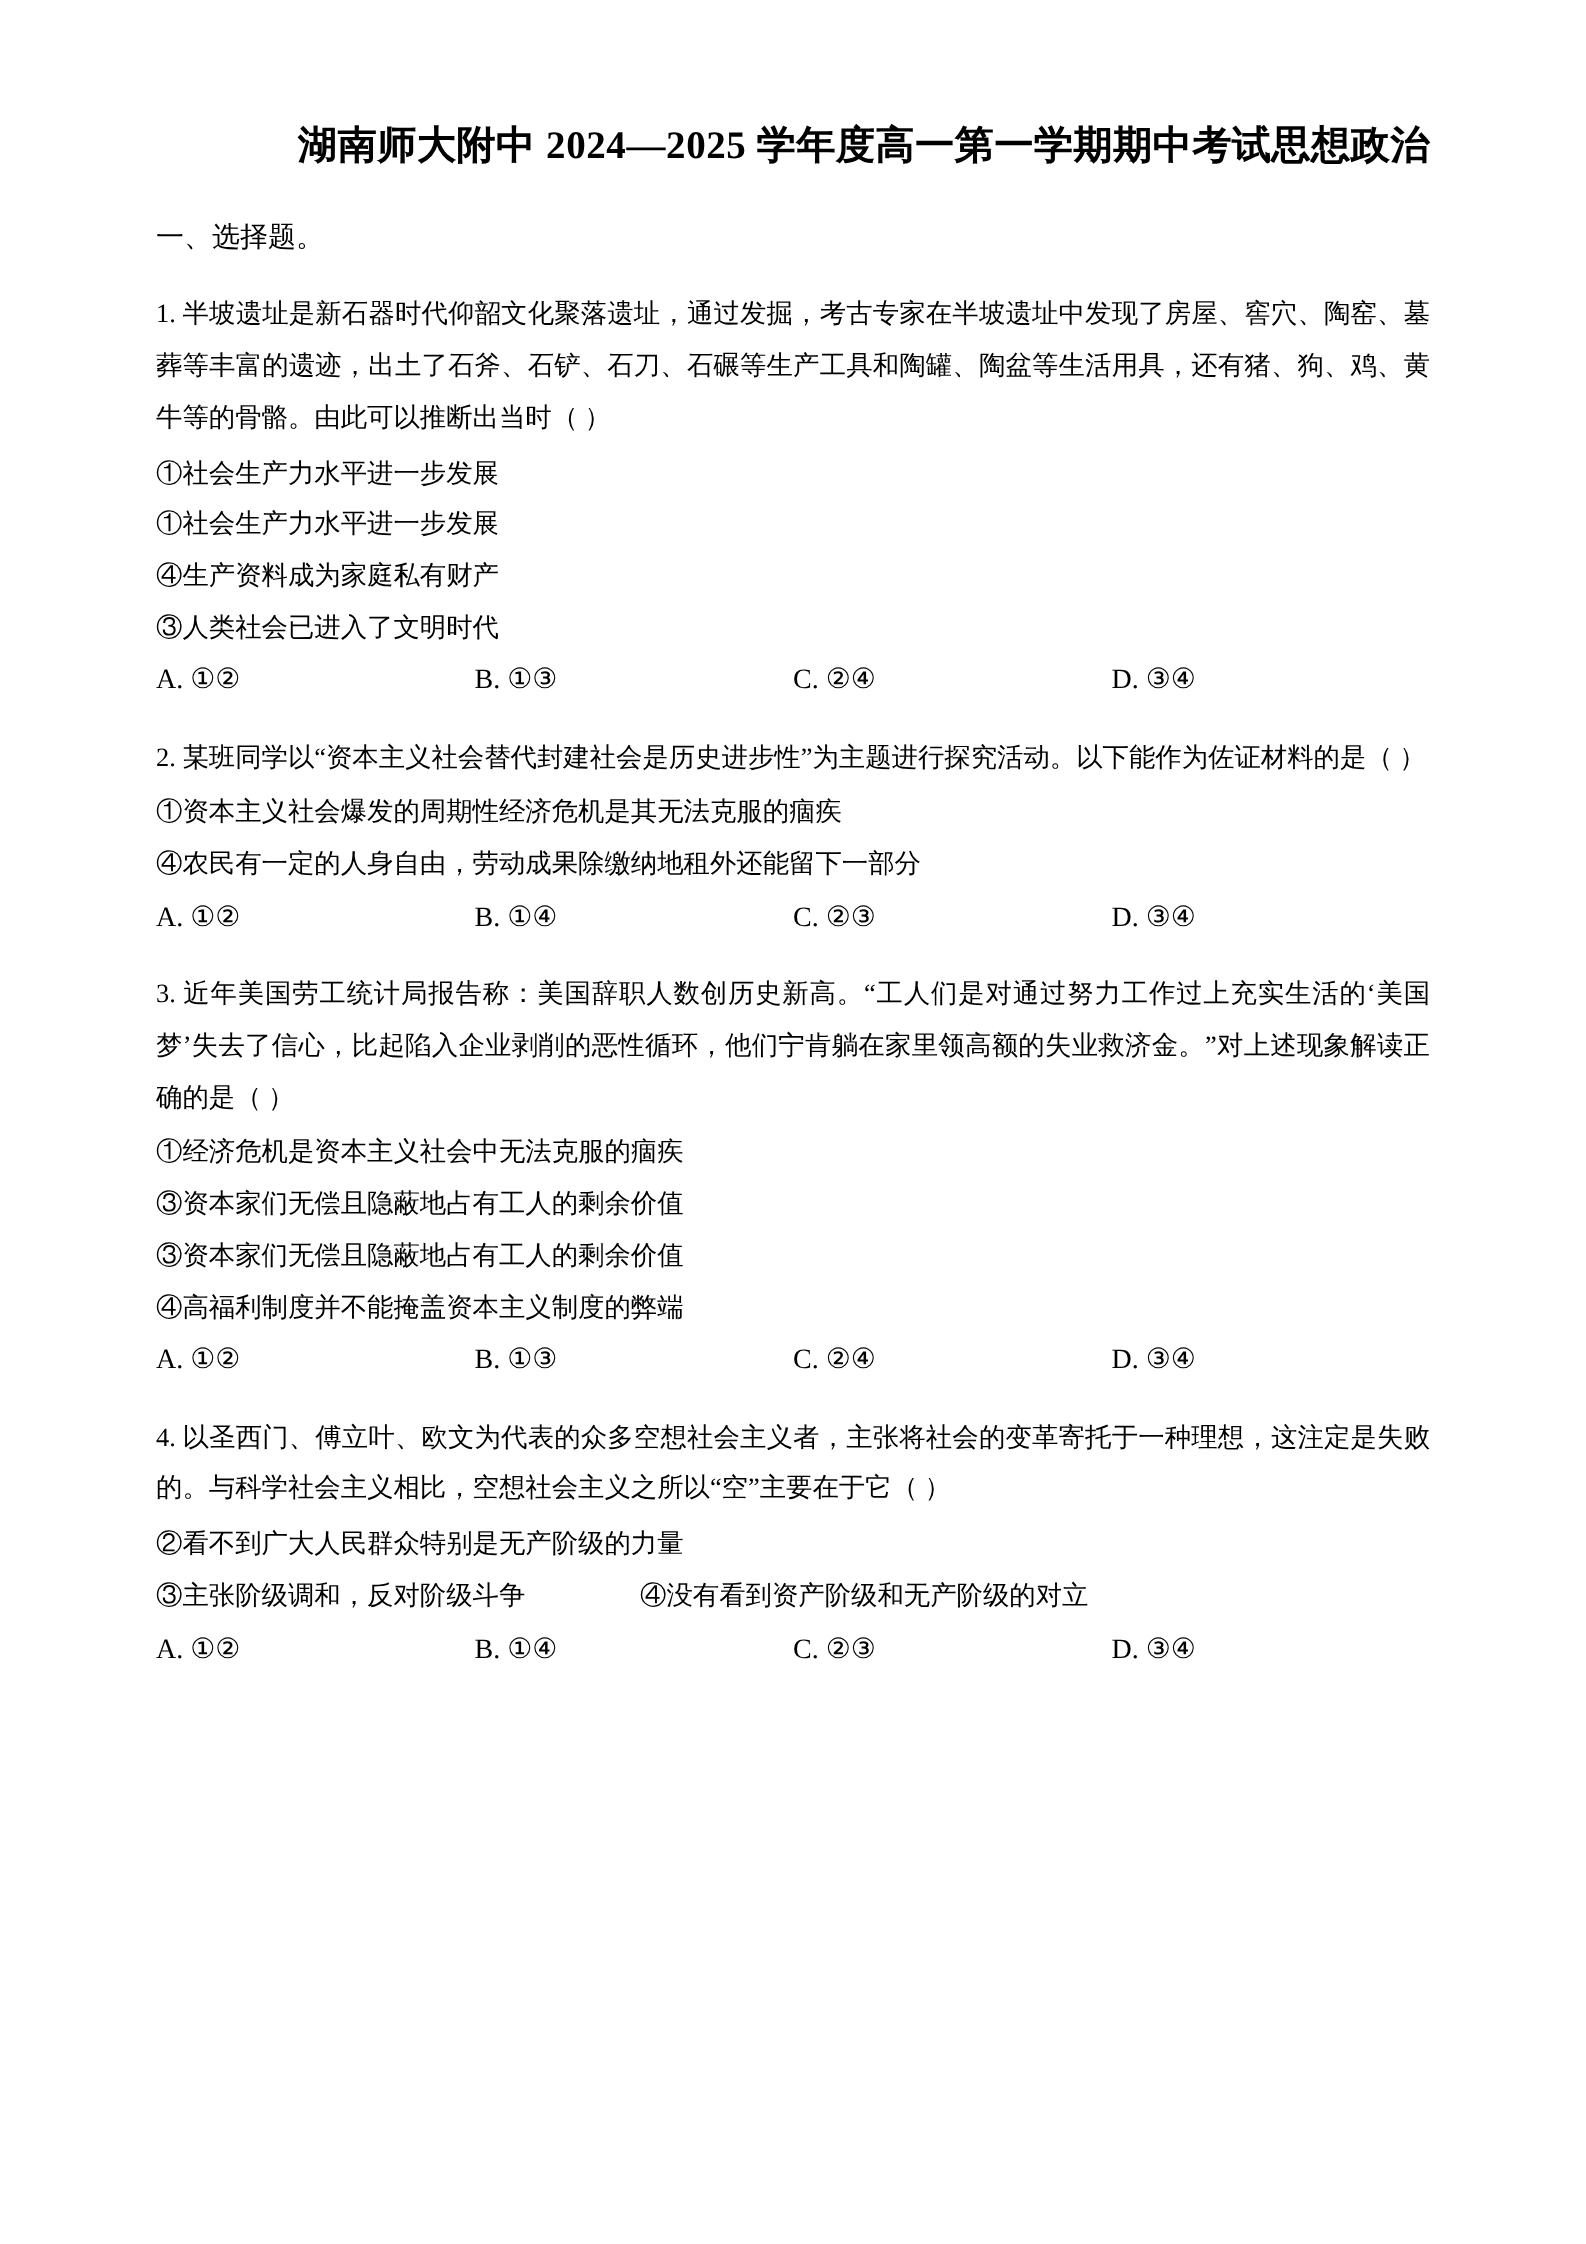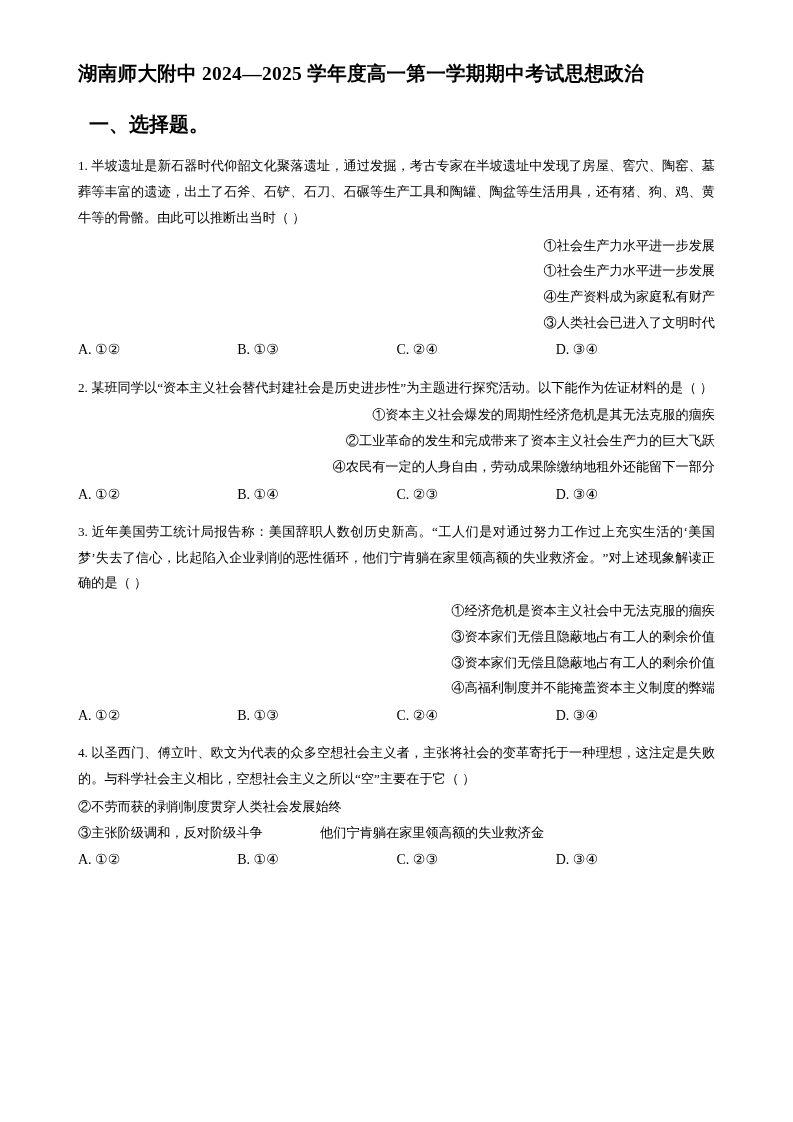--- a/index.html
+++ b/index.html
@@ -18,49 +18,48 @@
     position: relative;
     width: 793px;
     height: 1122px;
     box-sizing: border-box;
     padding: 56px 78px 0 78px;
   }
   .doc-title {
     font-family: "Liberation Serif", "DejaVu Serif", serif;
     font-weight: bold;
     font-size: 19.5px;
-    text-align: left;
+    text-align: right;
     letter-spacing: 0.3px;
     margin: 4px 0 22px 0;
     line-height: 1.4;
   }
   .section-heading {
-    font-weight: bold;
-    font-size: 20px;
-    margin: 0 0 14px 11px;
+    font-weight: normal;
+    font-size: 14px;
+    margin: 0 0 14px 0;
     line-height: 1.5;
   }
   .question {
     margin-bottom: 11px;
   }
   .q-stem {
     font-size: 13.2px;
     line-height: 1.95;
     text-align: justify;
     text-justify: inter-ideograph;
     margin-bottom: 2px;
   }
   .q-num {
     font-family: "Liberation Serif", "DejaVu Serif", serif;
   }
   .q-opt-line {
     font-size: 13.2px;
     line-height: 1.95;
     margin: 0;
-    text-align: right;
   }
   .choices {
     display: flex;
     font-size: 14px;
     line-height: 1.95;
     margin-top: 1px;
   }
   .choices > div {
     width: 25%;
   }
@@ -101,21 +100,20 @@
       <div>D. ③④</div>
     </div>
   </div>
 
   <div class="question">
     <div class="q-stem">
       <span class="q-num">2.</span>
       <span>某班同学以“资本主义社会替代封建社会是历史进步性”为主题进行探究活动。以下能作为佐证材料的是（    ）</span>
     </div>
     <div class="q-opt-line">①资本主义社会爆发的周期性经济危机是其无法克服的痼疾</div>
-    <div class="q-opt-line">②工业革命的发生和完成带来了资本主义社会生产力的巨大飞跃</div>
     <div class="q-opt-line">④农民有一定的人身自由，劳动成果除缴纳地租外还能留下一部分</div>
     <div class="choices">
       <div>A. ①②</div>
       <div>B. ①④</div>
       <div>C. ②③</div>
       <div>D. ③④</div>
     </div>
   </div>
 
   <div class="question">
@@ -134,25 +132,25 @@
       <div>D. ③④</div>
     </div>
   </div>
 
   <div class="question">
     <div class="q-stem">
       <span class="q-num">4.</span>
       <span>以圣西门、傅立叶、欧文为代表的众多空想社会主义者，主张将社会的变革寄托于一种理想，这注定是失败的。与科学社会主义相比，空想社会主义之所以“空”主要在于它（    ）</span>
     </div>
     <div class="two-col">
-      <div>②不劳而获的剥削制度贯穿人类社会发展始终</div>
+      <div>②看不到广大人民群众特别是无产阶级的力量</div>
     </div>
     <div class="two-col">
       <div>③主张阶级调和，反对阶级斗争</div>
-      <div>他们宁肯躺在家里领高额的失业救济金</div>
+      <div>④没有看到资产阶级和无产阶级的对立</div>
     </div>
     <div class="choices">
       <div>A. ①②</div>
       <div>B. ①④</div>
       <div>C. ②③</div>
       <div>D. ③④</div>
     </div>
   </div>
 
 </div>

